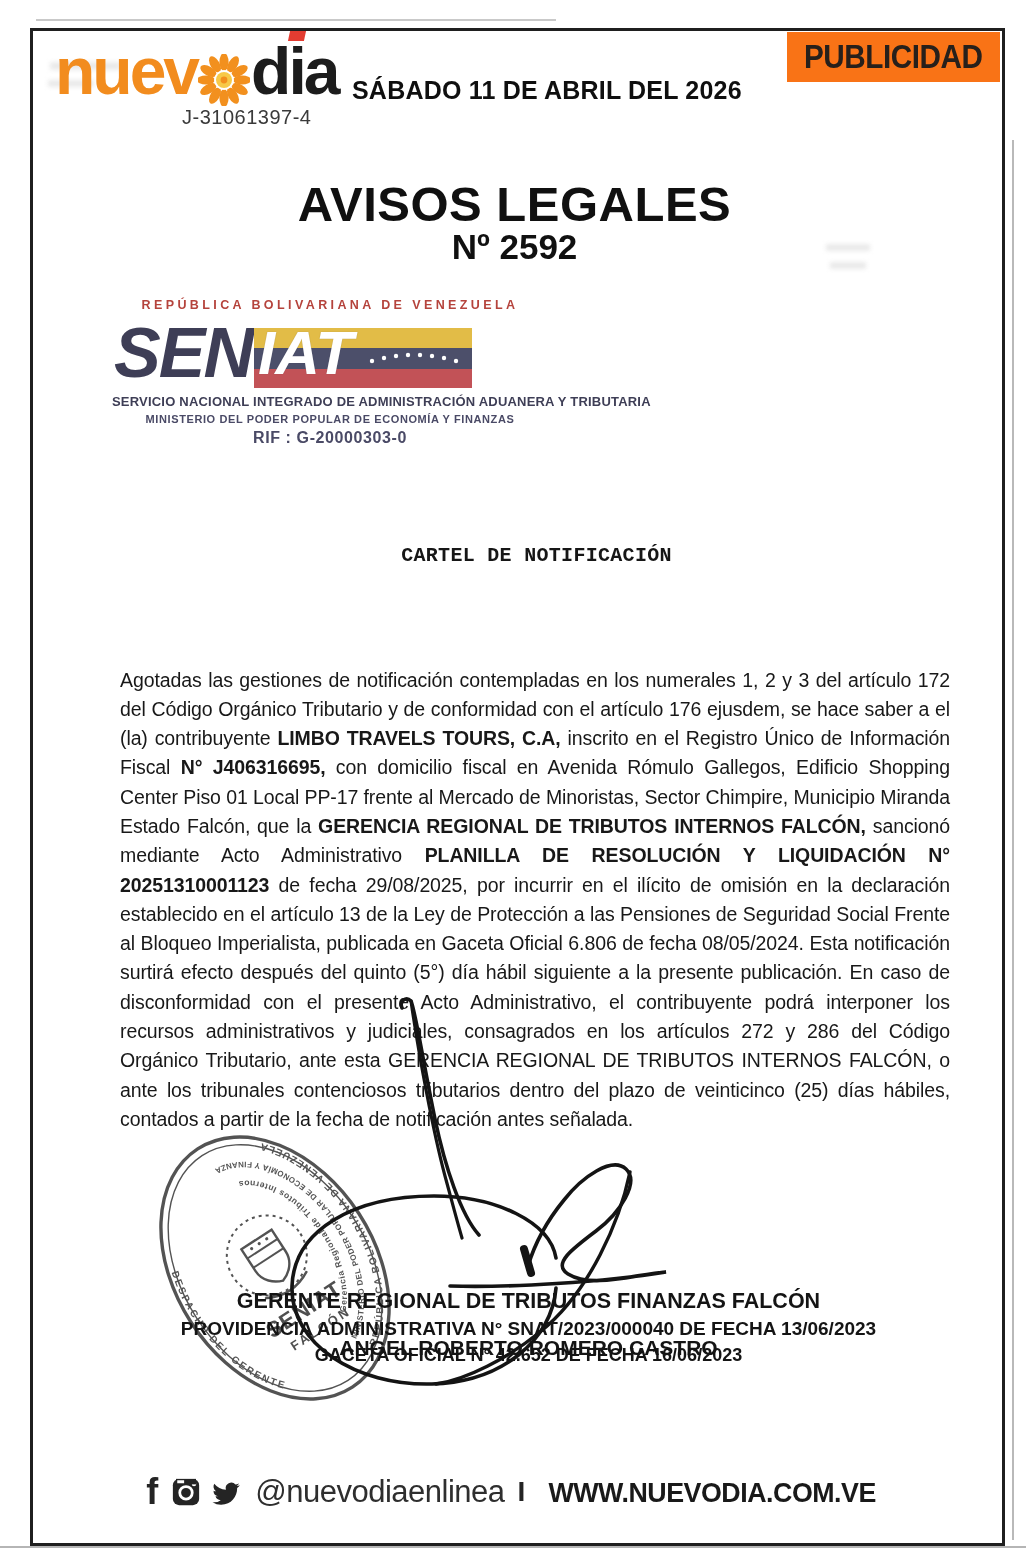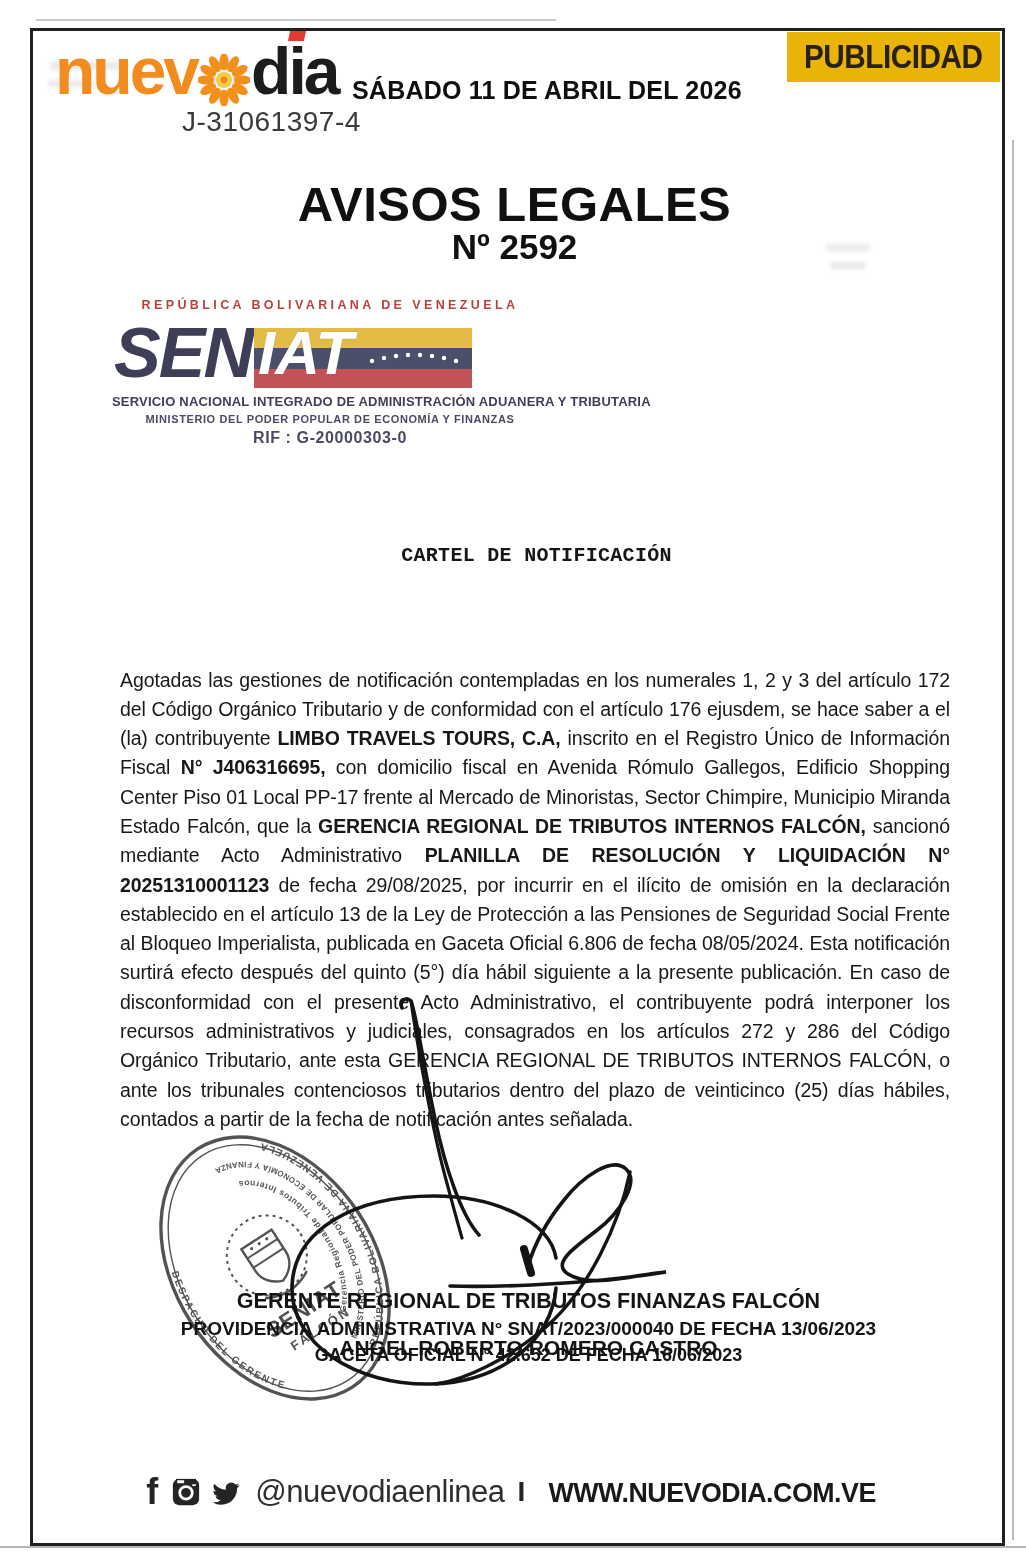--- a/index.html
+++ b/index.html
@@ -12,23 +12,23 @@
   .scan-line-right{position:absolute;left:1012px;top:140px;width:2px;height:1400px;background:#9b9b9b;opacity:.7;}
   .ghost{position:absolute;background:#d8d8d8;filter:blur(2px);opacity:.55;}
 
   
   .logo{position:absolute;left:55px;top:38px;display:flex;align-items:flex-end;line-height:1;}
   .logo .t1{font-size:66px;font-weight:900;letter-spacing:-3px;color:#f28c1e;}
   .logo .sun{width:52px;height:52px;margin:0 1px -2px 1px;}
   .logo .t2{font-size:66px;font-weight:900;letter-spacing:-3px;color:#1c1c1c;display:flex;}
   .logo .i-wrap{position:relative;}
   .logo .i-accent{position:absolute;left:1px;top:-7px;width:16px;height:10px;background:#e33c31;transform:skewX(-12deg);}
-  .logo-rif{position:absolute;left:182px;top:106px;font-size:28px;color:#3a3a3a;letter-spacing:.5px;}
+  .logo-rif{position:absolute;left:182px;top:106px;font-size:20px;color:#3a3a3a;letter-spacing:.5px;}
   .date-line{position:absolute;left:352px;top:76px;font-size:25px;font-weight:700;color:#0f0f0f;letter-spacing:.2px;}
-  .pub-box{position:absolute;left:787px;top:32px;width:213px;height:50px;background:#eab308;display:flex;align-items:center;justify-content:center;}
+  .pub-box{position:absolute;left:787px;top:32px;width:213px;height:50px;background:#f97316;display:flex;align-items:center;justify-content:center;}
   .pub-box span{font-size:33px;font-weight:900;color:#27201b;transform:scaleX(.9);letter-spacing:-.5px;}
 
   .main-title{position:absolute;left:30px;top:176px;width:969px;text-align:center;font-size:49px;font-weight:900;color:#101010;letter-spacing:.5px;}
   .main-number{position:absolute;left:30px;top:227px;width:969px;text-align:center;font-size:35px;font-weight:900;color:#101010;}
 
   
   .seniat{position:absolute;left:112px;top:298px;width:436px;}
   .sen-rep{font-size:12.5px;font-weight:700;color:#b5433c;letter-spacing:3.4px;text-align:center;white-space:nowrap;}
   .sen-row{position:relative;height:74px;margin-top:2px;display:flex;align-items:flex-end;font-style:italic;}
   .sen-word{font-size:70px;font-weight:700;color:#3e3e56;letter-spacing:-2px;line-height:1;margin-left:2px;}

